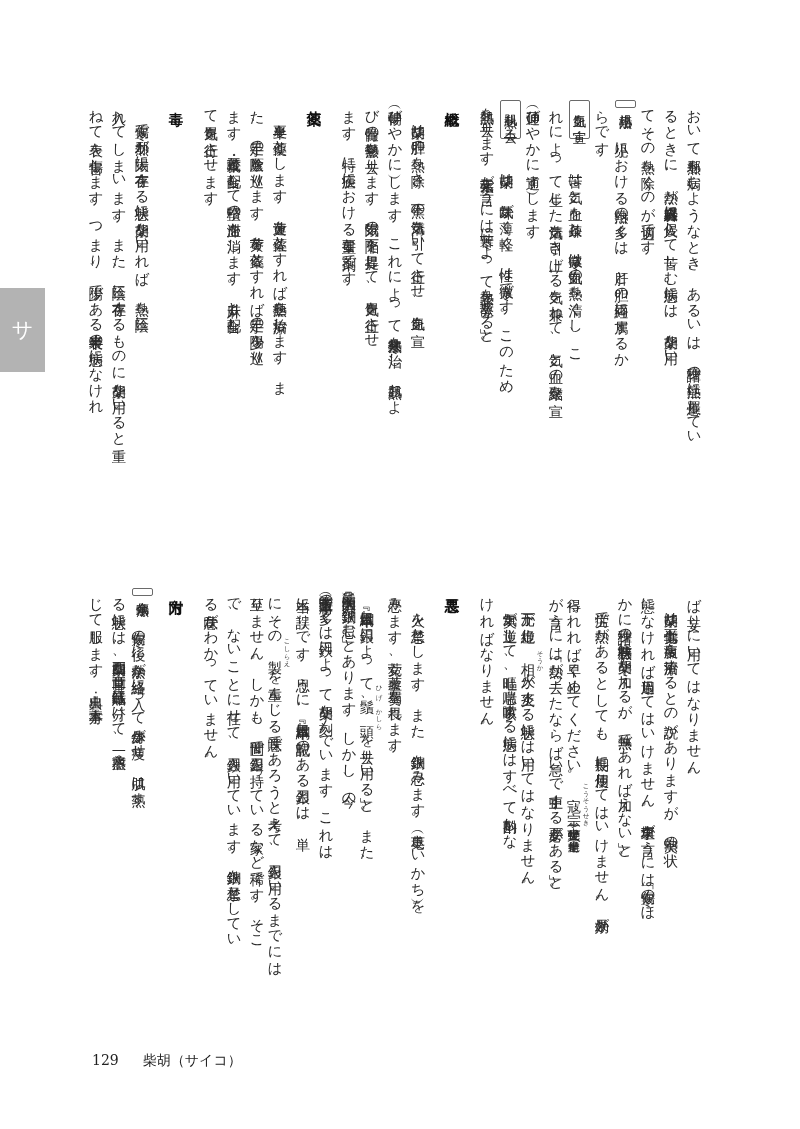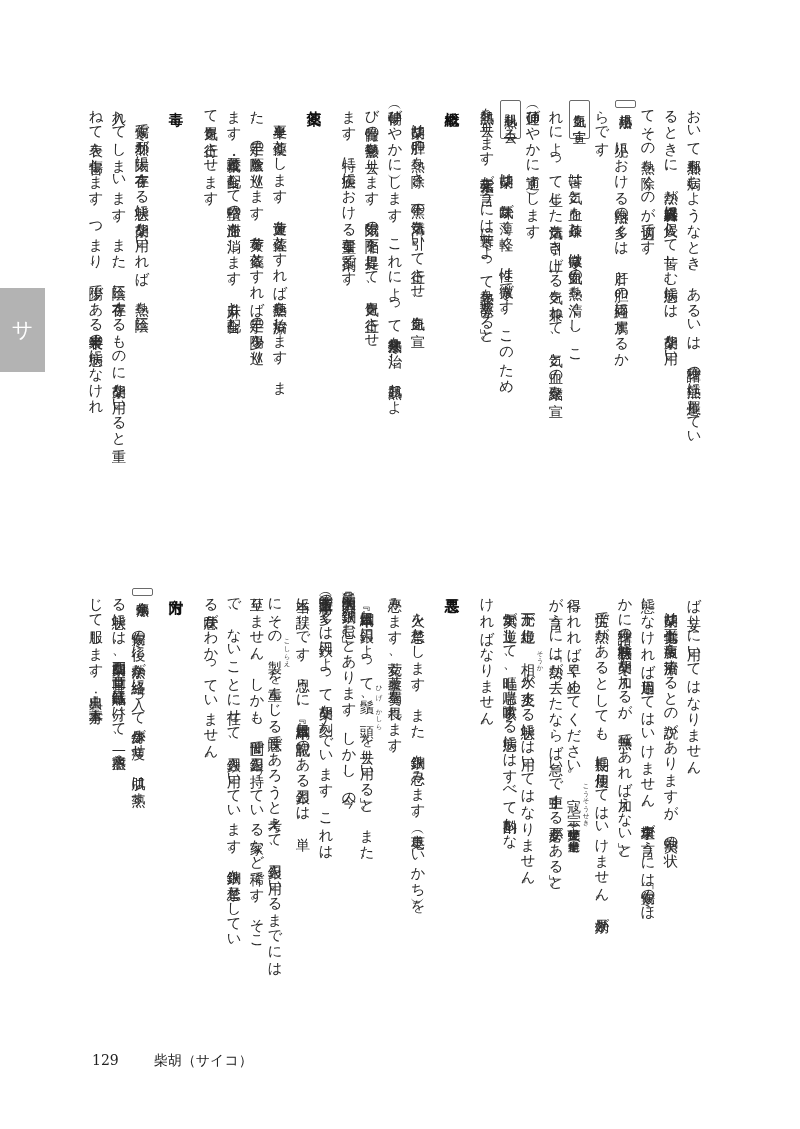--- a/index.html
+++ b/index.html
@@ -37,21 +37,21 @@
     display: inline-block; text-indent: 0;
     border: 1px solid #6a6a6a; border-radius: 2px;
     padding: 3px 2px; margin-bottom: 24.5px;
     font-family: "DejaVu Sans", "Liberation Sans", sans-serif;
     font-size: 13.5px; line-height: 15px; vertical-align: middle;
   }
   .note { font-size: 11.4px; }
   rt { font-size: 6.5px; color: #444; }
   .footer {
     position: absolute; left: 92px; top: 1052px;
-    display: flex; gap: 35px; align-items: baseline;
+    display: flex; gap: 24px; align-items: baseline;
     font-size: 14px; color: #222;
   }
 </style>
 </head>
 <body>
 
 <div class="side-tab">
   <span>サ</span>
 </div>
 

